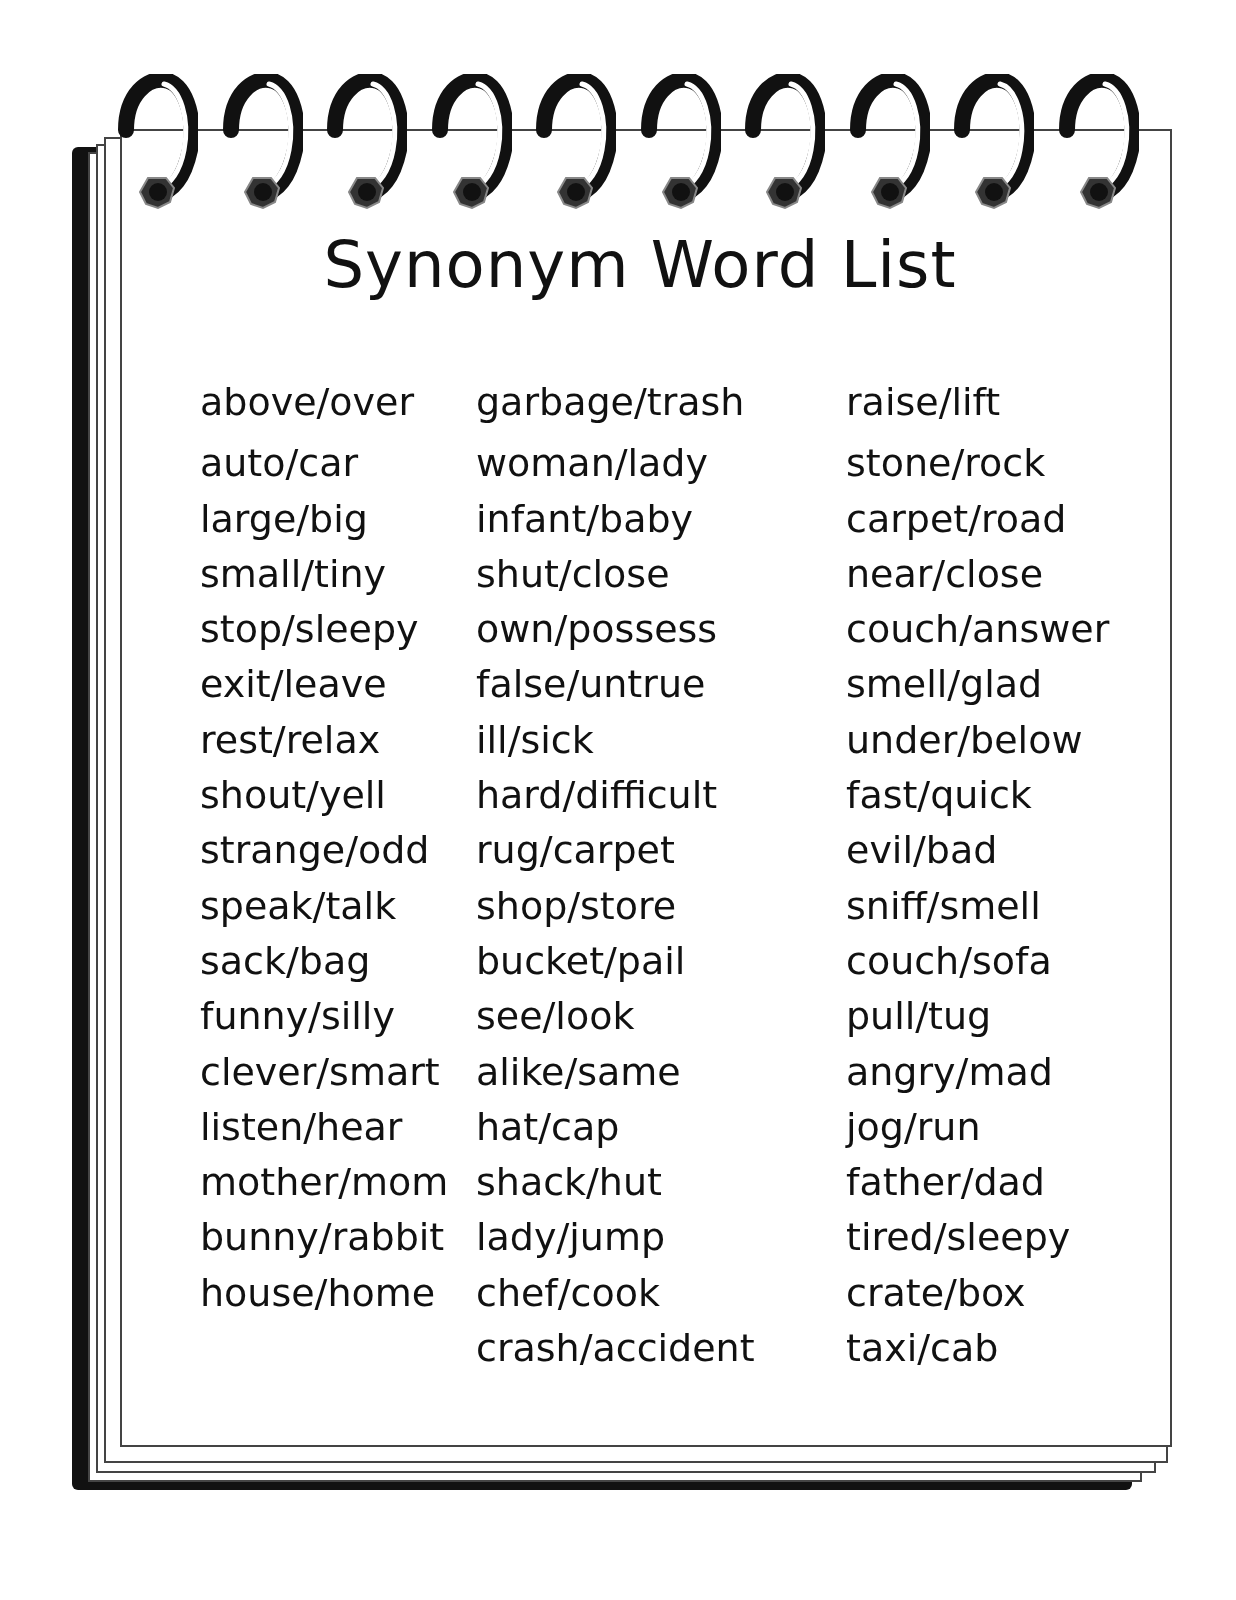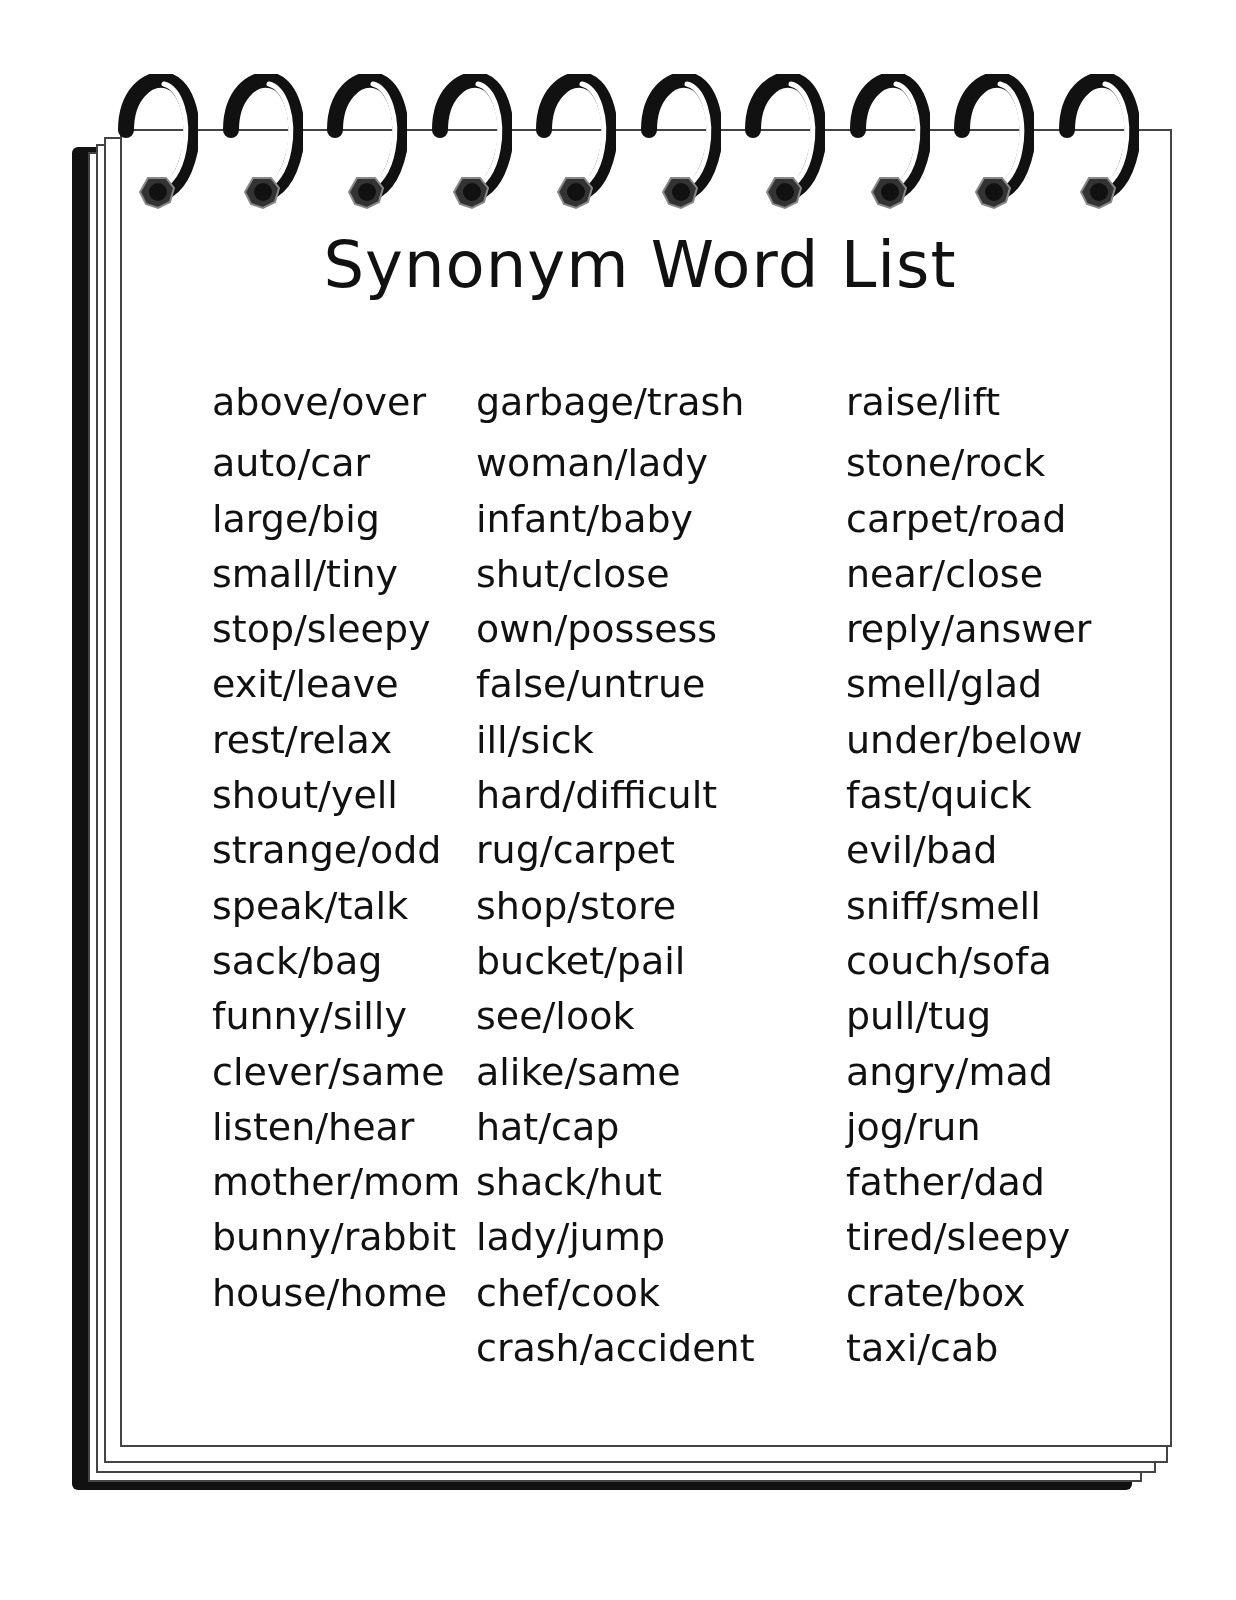--- a/index.html
+++ b/index.html
@@ -83,34 +83,34 @@
     <div class="ring" style="left: 1058.5px;"><svg width="80" height="140" viewBox="0 0 80 140">
         <path d="M8 56 C8 20 30 4 46 6 C66 8 78 40 72 76 C66 104 54 118 40 120" fill="none" stroke="#111" stroke-width="16" stroke-linecap="round"></path>
         <path d="M46 10 C62 14 72 44 66 76 C62 98 52 110 42 114" fill="none" stroke="#fff" stroke-width="5" stroke-linecap="round"></path>
         <polygon points="30,104 48,104 56,114 52,128 40,134 28,130 22,118" fill="#333" stroke="#888" stroke-width="2"></polygon>
         <circle cx="40" cy="118" r="9" fill="#111"></circle>
       </svg></div>
   </div>
 
 <div class="title">Synonym Word List</div>
 
-<div class="col" style="left:212px" id="col0">
+<div class="col" style="left:200px" id="col0">
     <div class="word first">above/over</div>
     <div class="word">auto/car</div>
     <div class="word">large/big</div>
     <div class="word">small/tiny</div>
     <div class="word">stop/sleepy</div>
     <div class="word">exit/leave</div>
     <div class="word">rest/relax</div>
     <div class="word">shout/yell</div>
     <div class="word">strange/odd</div>
     <div class="word">speak/talk</div>
     <div class="word">sack/bag</div>
     <div class="word">funny/silly</div>
-    <div class="word">clever/same</div>
+    <div class="word">clever/smart</div>
     <div class="word">listen/hear</div>
     <div class="word">mother/mom</div>
     <div class="word">bunny/rabbit</div>
     <div class="word">house/home</div>
   </div>
 <div class="col" style="left:476px" id="col1">
     <div class="word first">garbage/trash</div>
     <div class="word">woman/lady</div>
     <div class="word">infant/baby</div>
     <div class="word">shut/close</div>
@@ -127,21 +127,21 @@
     <div class="word">shack/hut</div>
     <div class="word">lady/jump</div>
     <div class="word">chef/cook</div>
     <div class="word">crash/accident</div>
   </div>
 <div class="col" style="left:846px" id="col2">
     <div class="word first">raise/lift</div>
     <div class="word">stone/rock</div>
     <div class="word">carpet/road</div>
     <div class="word">near/close</div>
-    <div class="word">reply/answer</div>
+    <div class="word">couch/answer</div>
     <div class="word">smell/glad</div>
     <div class="word">under/below</div>
     <div class="word">fast/quick</div>
     <div class="word">evil/bad</div>
     <div class="word">sniff/smell</div>
     <div class="word">couch/sofa</div>
     <div class="word">pull/tug</div>
     <div class="word">angry/mad</div>
     <div class="word">jog/run</div>
     <div class="word">father/dad</div>

